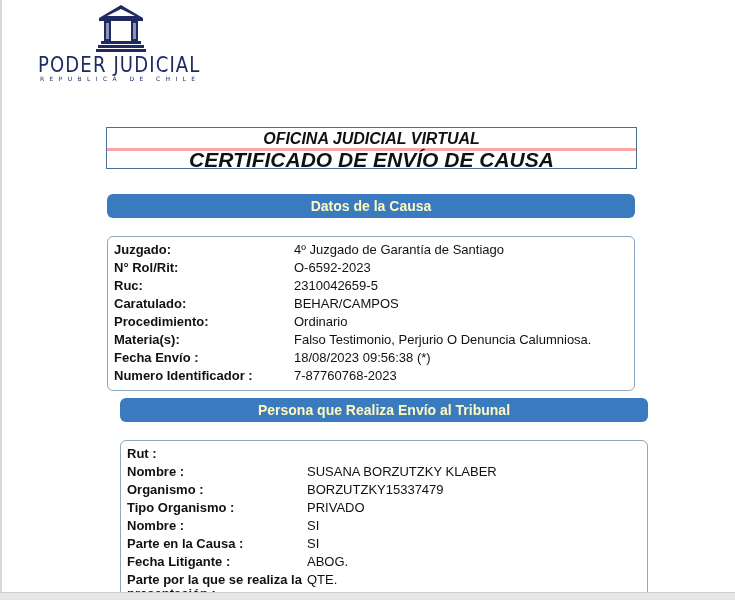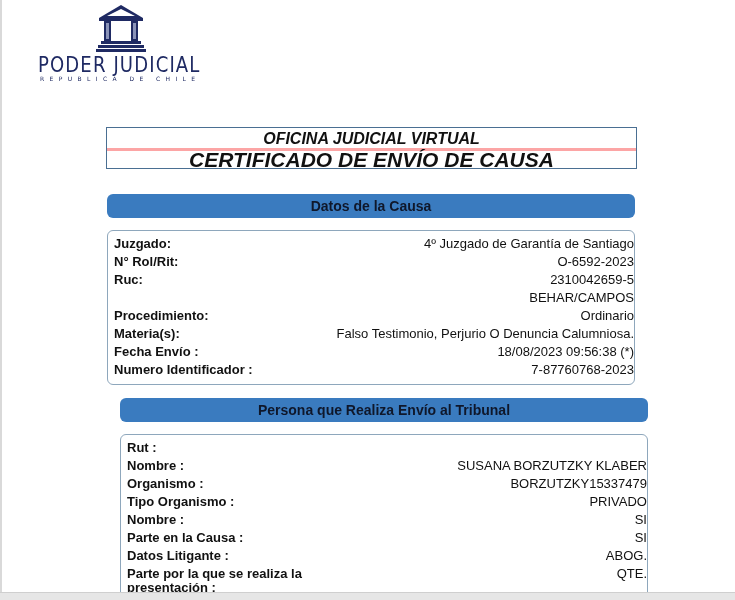--- a/index.html
+++ b/index.html
@@ -40,33 +40,33 @@
   }
   .title-row {
     height: 20px; line-height: 21px; text-align: center;
     font-weight: bold; color: #111; font-size: 16px; font-style: italic;
   }
   .title-row + .title-row { border-top: 3px solid #fca5a5; height: 19px; line-height: 18px; font-size: 21px; }
   
   .section { position: absolute; left: 105px; width: 528px; }
   .section-header {
     height: 24px; line-height: 25px; text-align: center;
-    background: #3a7bbf; color: #0f172a; font-weight: bold; font-size: 14px;
+    background: #3a7bbf; color: #fef9c3; font-weight: bold; font-size: 14px;
     border-radius: 6px;
   }
   .section-body {
-    margin-top: 12px;
+    margin-top: 18px;
     border: 1.5px solid #8ea7bc;
     border-radius: 6px;
     padding: 4px 0 5px 6px;
     background: #fff;
   }
   .row { display: flex; font-size: 13px; line-height: 18px; color: #111; }
   .row .label { width: 180px; font-weight: bold; }
-  .row .value { flex: 1; text-align: right; }
+  .row .value { flex: 1; }
   .row.multi .label { line-height: 14px; padding-top: 2px; padding-bottom: 2px; }
 </style>
 </head>
 <body>
 
 <div class="page">
 
   <div class="logo">
     <svg class="logo-building" viewBox="0 0 50 48">
       <polygon points="25,1 3,14 47,14" fill="#1f2a63"></polygon>
@@ -98,20 +98,21 @@
       </div>
       <div class="row">
         <span class="label">N° Rol/Rit:</span>
         <span class="value">O-6592-2023</span>
       </div>
       <div class="row">
         <span class="label">Ruc:</span>
         <span class="value">2310042659-5</span>
       </div>
       <div class="row">
+        <span class="label">Caratulado:</span>
         <span class="value">BEHAR/CAMPOS</span>
       </div>
       <div class="row">
         <span class="label">Procedimiento:</span>
         <span class="value">Ordinario</span>
       </div>
       <div class="row">
         <span class="label">Materia(s):</span>
         <span class="value">Falso Testimonio, Perjurio O Denuncia Calumniosa.</span>
       </div>
@@ -146,21 +147,21 @@
       </div>
       <div class="row">
         <span class="label">Nombre :</span>
         <span class="value">SI</span>
       </div>
       <div class="row">
         <span class="label">Parte en la Causa :</span>
         <span class="value">SI</span>
       </div>
       <div class="row">
-        <span class="label">Datos Litigante :</span>
+        <span class="label">Fecha Litigante :</span>
         <span class="value">ABOG.</span>
       </div>
       <div class="row multi">
         <span class="label">Parte por la que se realiza la presentación :</span>
         <span class="value">QTE.</span>
       </div>
     </div>
   </div>
 
 </div>

